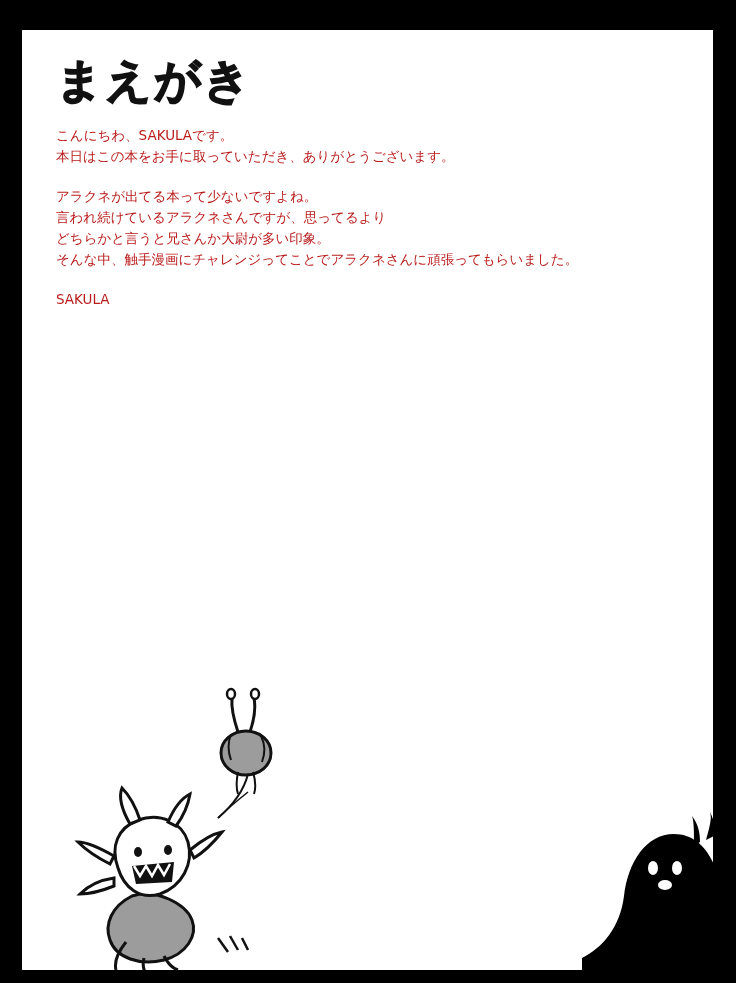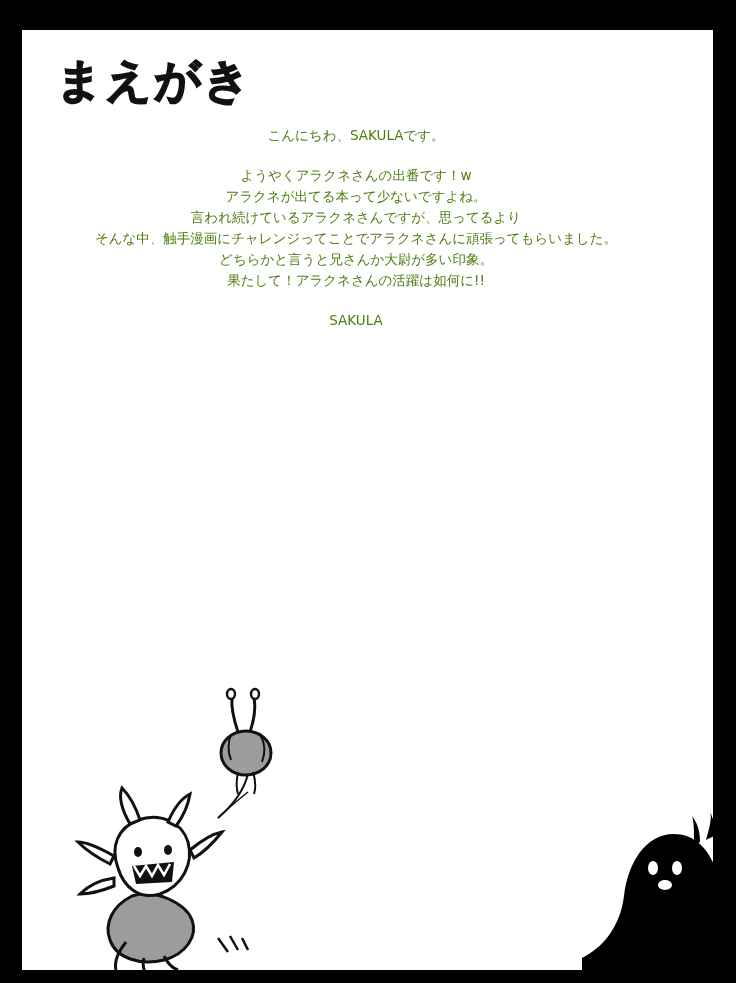--- a/index.html
+++ b/index.html
@@ -16,21 +16,20 @@
     font-family: "Liberation Sans", sans-serif;
   }
   .paper {
     position: absolute;
     left: 22px;
     top: 30px;
     width: 691px;
     height: 940px;
     background: #ffffff;
     overflow: hidden;
-    text-align: center;
   }
   .heading {
     position: absolute;
     left: 34px;
     top: 27px;
     font-family: "DejaVu Sans", sans-serif;
     font-size: 46px;
     font-weight: bold;
     letter-spacing: 2px;
     color: #111111;
@@ -39,21 +38,21 @@
     white-space: nowrap;
   }
   .body-text {
     position: absolute;
     left: 34px;
     top: 95px;
     width: 600px;
     font-family: "DejaVu Sans", sans-serif;
     font-size: 13.5px;
     line-height: 21px;
-    color: #4d7c0f;
+    color: #b91c1c;
   }
   .para {
     margin: 0 0 19px 0;
   }
   .para:last-child {
     margin-bottom: 16px;
   }
   .line {
     display: block;
     white-space: nowrap;
@@ -75,28 +74,27 @@
 <body>
 
 <div class="page">
   <div class="paper">
 
     <div class="heading">まえがき</div>
 
     <div class="body-text">
       <p class="para">
         <span class="line">こんにちわ、SAKULAです。</span>
+        <span class="line">本日はこの本をお手に取っていただき、ありがとうございます。</span>
       </p>
       <p class="para">
-        <span class="line">ようやくアラクネさんの出番です！w</span>
         <span class="line">アラクネが出てる本って少ないですよね。</span>
         <span class="line">言われ続けているアラクネさんですが、思ってるより</span>
+        <span class="line">どちらかと言うと兄さんか大尉が多い印象。</span>
         <span class="line">そんな中、触手漫画にチャレンジってことでアラクネさんに頑張ってもらいました。</span>
-        <span class="line">どちらかと言うと兄さんか大尉が多い印象。</span>
-        <span class="line">果たして！アラクネさんの活躍は如何に!!</span>
       </p>
       <p class="para sig">
         <span class="line">SAKULA</span>
       </p>
     </div>
 
     <svg class="art-layer" viewBox="0 0 691 940">
 
       <g>
         <path d="M652 804 C624 804 606 832 602 866 C598 898 580 918 560 928 L560 940 L700 940 L700 880 C700 836 682 804 652 804 Z" fill="#000000"></path>

